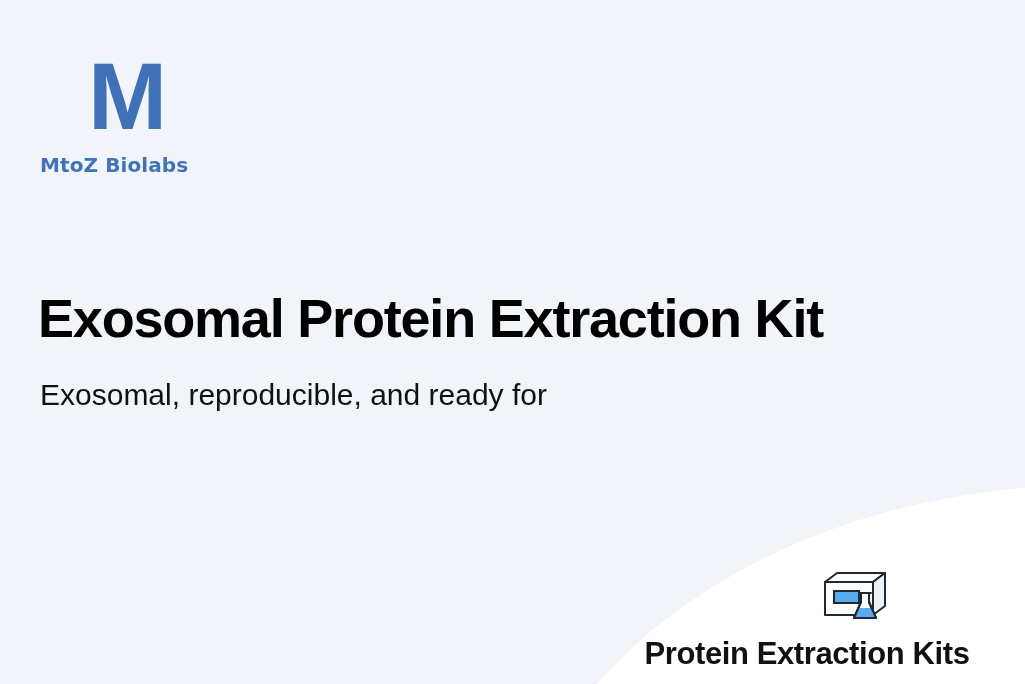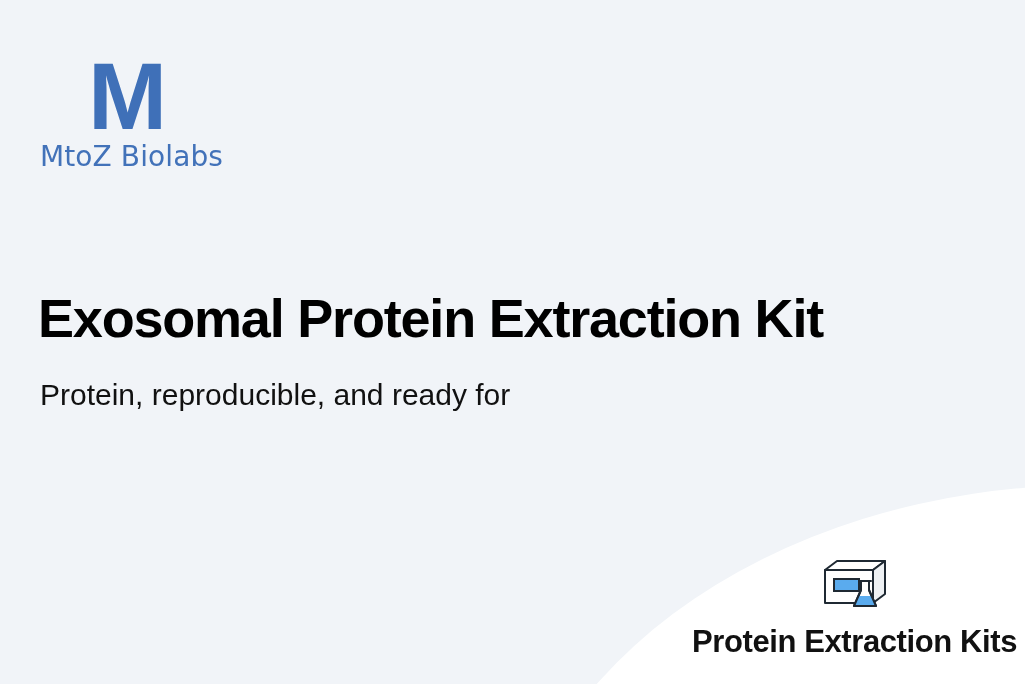--- a/index.html
+++ b/index.html
@@ -46,26 +46,27 @@
     font-size: 95px;
     line-height: 88px;
     color: #3f70b8;
     letter-spacing: -1px;
     margin-left: 48px;
     height: 88px;
     display: block;
   }
   .logo-word {
     display: block;
-    margin-top: 0;
+    margin-top: 8px;
     font-family: "DejaVu Sans", sans-serif;
-    font-size: 28px;
+    font-size: 20px;
     line-height: 34px;
     color: #4272b9;
     letter-spacing: 0.1px;
+    font-weight: bold;
   }
 
   
   .headline {
     position: absolute;
     left: 38px;
     top: 246px;
     font-size: 54px;
     line-height: 72px;
     font-weight: bold;
@@ -84,23 +85,23 @@
   }
   .subtitle-line {
     display: block;
     white-space: nowrap;
   }
 
   
   .product-badge {
     position: absolute;
     right: 8px;
-    bottom: 22px;
+    bottom: 10px;
     width: 420px;
-    text-align: right;
+    text-align: center;
   }
   .product-icon {
     display: block;
     width: 76px;
     height: 60px;
     margin: 0 126px 6px auto;
   }
   .product-caption {
     display: block;
     font-size: 31px;
@@ -119,21 +120,21 @@
   <div class="curve-shape"></div>
 
   <div class="logo">
     <span class="logo-mark">M</span>
     <span class="logo-word">MtoZ Biolabs</span>
   </div>
 
   <h1 class="headline">Exosomal Protein Extraction Kit</h1>
 
   <p class="subtitle">
-    <span class="subtitle-line">Protein, reproducible, and ready for</span>
+    <span class="subtitle-line">Exosomal, reproducible, and ready for</span>
   </p>
 
   <div class="product-badge">
     <span class="product-icon">
       <svg viewBox="0 0 76 60" width="76" height="60" aria-hidden="true">
 
         <path d="M10 14 L22 5 L70 5 L58 14 Z" fill="#ffffff" stroke="#1f2933" stroke-width="2" stroke-linejoin="round"></path>
 
         <path d="M58 14 L70 5 L70 38 L58 47 Z" fill="#eef1f4" stroke="#1f2933" stroke-width="2" stroke-linejoin="round"></path>
 

